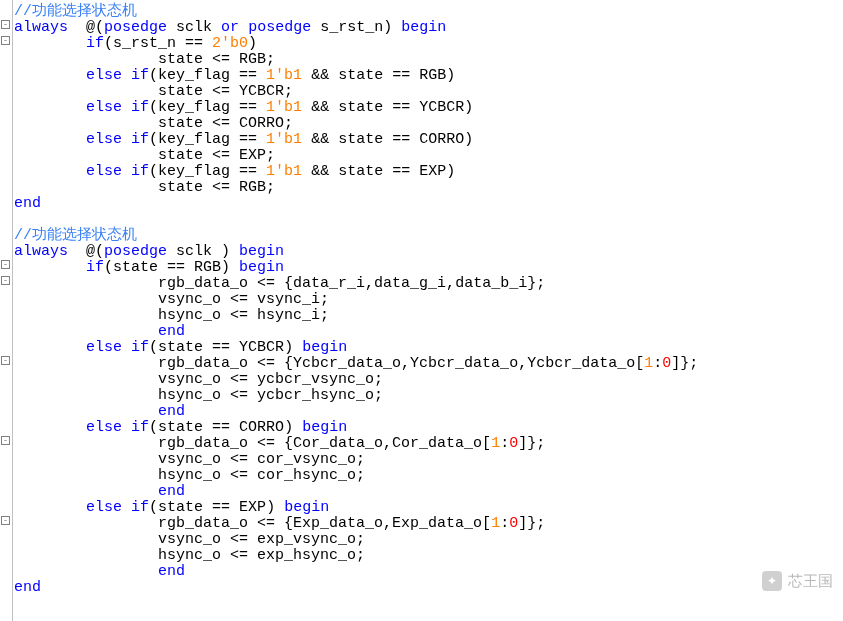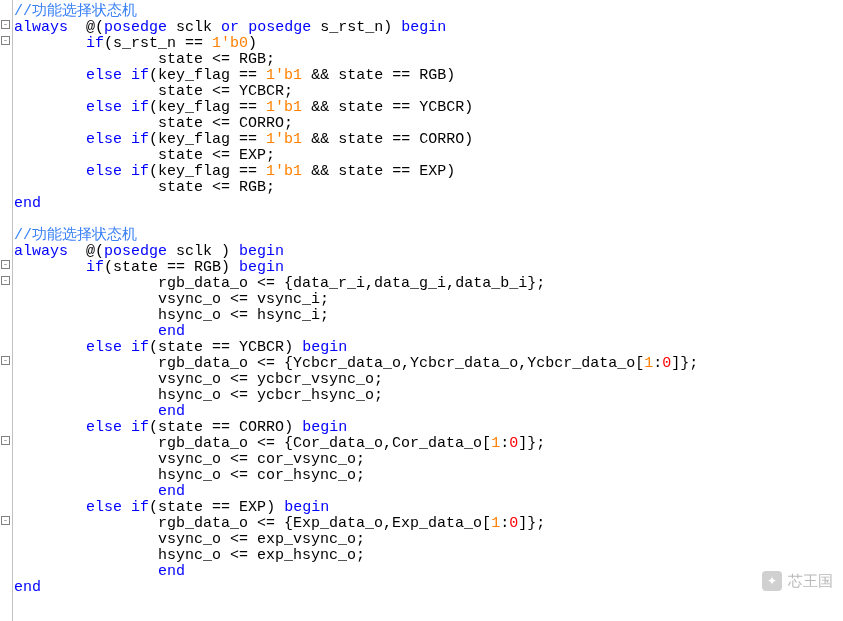--- a/index.html
+++ b/index.html
@@ -77,21 +77,21 @@
   <div class="fold" style="top:36px">-</div>
   <div class="fold" style="top:260px">-</div>
   <div class="fold" style="top:276px">-</div>
   <div class="fold" style="top:356px">-</div>
   <div class="fold" style="top:436px">-</div>
   <div class="fold" style="top:516px">-</div>
 </div>
 
 <div class="code"><span class="c-comment">//功能选择状态机</span>
 <span class="c-kw">always</span>  <span class="c-text">@(</span><span class="c-kw">posedge</span> <span class="c-text">sclk</span> <span class="c-kw">or</span> <span class="c-kw">posedge</span> <span class="c-text">s_rst_n</span><span class="c-text">) </span><span class="c-kw">begin</span>
-        <span class="c-kw">if</span><span class="c-text">(</span><span class="c-text">s_rst_n</span><span class="c-text"> == </span><span class="c-lit">1'b0</span><span class="c-text">)</span>
+        <span class="c-kw">if</span><span class="c-text">(</span><span class="c-text">s_rst_n</span><span class="c-text"> == </span><span class="c-lit">2'b0</span><span class="c-text">)</span>
                 <span class="c-text">state</span><span class="c-text"> &lt;= </span><span class="c-text">RGB</span><span class="c-text">;</span>
         <span class="c-kw">else</span> <span class="c-kw">if</span><span class="c-text">(</span><span class="c-text">key_flag</span><span class="c-text"> == </span><span class="c-lit">1'b1</span><span class="c-text"> &amp;&amp; </span><span class="c-text">state</span><span class="c-text"> == </span><span class="c-text">RGB</span><span class="c-text">)</span>
                 <span class="c-text">state</span><span class="c-text"> &lt;= </span><span class="c-text">YCBCR</span><span class="c-text">;</span>
         <span class="c-kw">else</span> <span class="c-kw">if</span><span class="c-text">(</span><span class="c-text">key_flag</span><span class="c-text"> == </span><span class="c-lit">1'b1</span><span class="c-text"> &amp;&amp; </span><span class="c-text">state</span><span class="c-text"> == </span><span class="c-text">YCBCR</span><span class="c-text">)</span>
                 <span class="c-text">state</span><span class="c-text"> &lt;= </span><span class="c-text">CORRO</span><span class="c-text">;</span>
         <span class="c-kw">else</span> <span class="c-kw">if</span><span class="c-text">(</span><span class="c-text">key_flag</span><span class="c-text"> == </span><span class="c-lit">1'b1</span><span class="c-text"> &amp;&amp; </span><span class="c-text">state</span><span class="c-text"> == </span><span class="c-text">CORRO</span><span class="c-text">)</span>
                 <span class="c-text">state</span><span class="c-text"> &lt;= </span><span class="c-text">EXP</span><span class="c-text">;</span>
         <span class="c-kw">else</span> <span class="c-kw">if</span><span class="c-text">(</span><span class="c-text">key_flag</span><span class="c-text"> == </span><span class="c-lit">1'b1</span><span class="c-text"> &amp;&amp; </span><span class="c-text">state</span><span class="c-text"> == </span><span class="c-text">EXP</span><span class="c-text">)</span>
                 <span class="c-text">state</span><span class="c-text"> &lt;= </span><span class="c-text">RGB</span><span class="c-text">;</span>
 <span class="c-kw">end</span>

